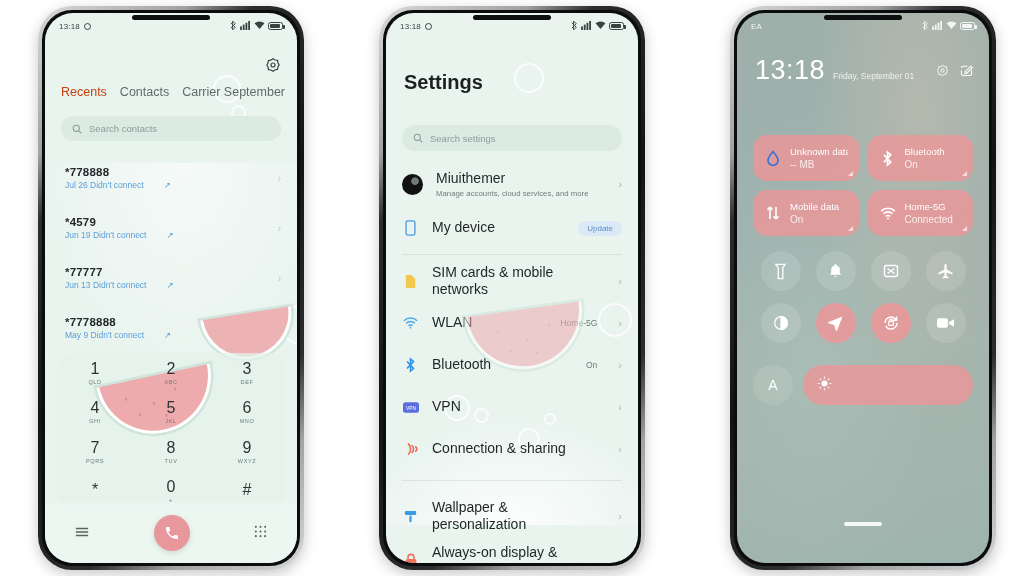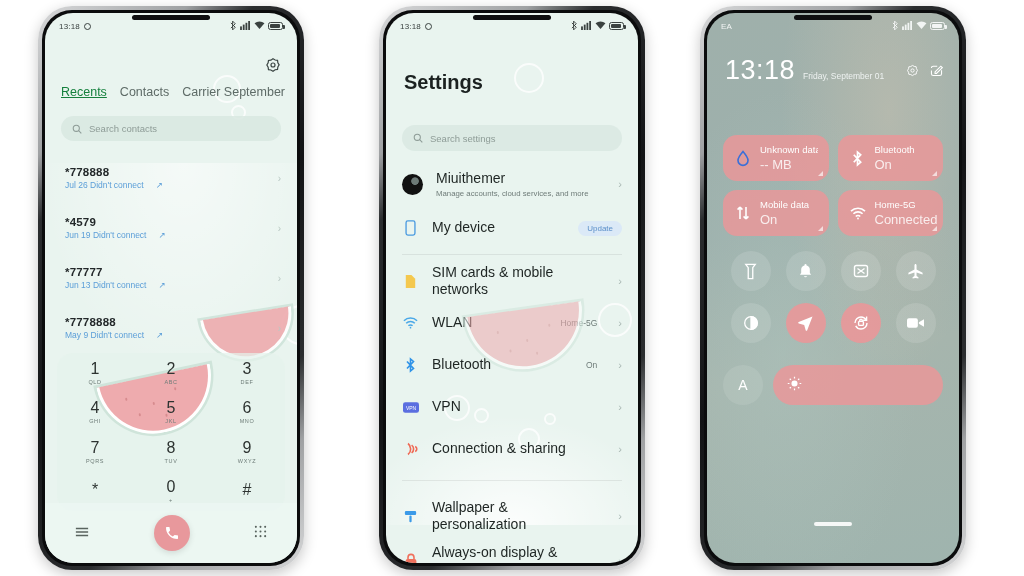--- a/index.html
+++ b/index.html
@@ -33,21 +33,21 @@
   }
   .notch {
     position:absolute; top:2px; left:50%; transform:translateX(-50%);
     width:78px; height:5px; border-radius:3px;
     background:#0e0f10;
     z-index:40;
   }
 
   #phone1 { left:38px;  top:6px;  width:266px; height:564px; }
   #phone2 { left:379px; top:6px;  width:266px; height:564px; }
-  #phone3 { left:700px; top:6px;  width:266px; height:564px; }
+  #phone3 { left:730px; top:6px;  width:266px; height:564px; }
 
   
   .statusbar {
     position:absolute; top:0; left:0; right:0; height:26px;
     display:flex; align-items:center; justify-content:space-between;
     padding:0 14px; z-index:30;
     font-size:8px; letter-spacing:.2px;
   }
   .sb-left { display:flex; align-items:center; gap:4px; }
   .sb-right { display:flex; align-items:center; gap:3px; }
@@ -69,36 +69,36 @@
     position:absolute; left:-10%; top:150px; width:130%; height:240px;
     background:radial-gradient(ellipse at 50% 0%, rgba(255,255,255,.55) 0%, rgba(255,255,255,0) 62%);
   }
 
   .p1-gear{ position:absolute; right:16px; top:44px; z-index:12; }
   .tabs {
     position:absolute; top:72px; left:0; right:0; padding:0 16px;
     display:flex; gap:13px; align-items:baseline; z-index:12;
   }
   .tab { font-size:12.5px; color:#5e6b67; white-space:nowrap; }
-  .tab.active { color:#15803d;text-decoration:underline; }
+  .tab.active { color:#c2410c; }
 
   .search-pill {
     position:absolute; top:103px; left:16px; right:16px; height:25px;
     background:rgba(216,231,225,.85); border-radius:13px;
     display:flex; align-items:center; gap:7px; padding:0 11px; z-index:12;
   }
   .search-pill span.txt { font-size:9.5px; color:#8e9c97; }
 
   .calls { position:absolute; top:144px; left:4px; right:0; z-index:12; }
   .call-row {
     height:42px; padding:0 16px; position:relative;
     display:flex; flex-direction:column; justify-content:center;
   }
   .call-num { font-size:11.5px; font-weight:bold; color:#23282a; letter-spacing:.2px; }
-  .call-sub { font-size:8.5px; color:#5b9ed8; margin-top:2px; display:flex; align-items:center; gap:12px;}
+  .call-sub { font-size:8.5px; color:#5b9ed8; margin-top:2px; display:flex; align-items:center; gap:20px;}
   .call-arrow { position:absolute; right:16px; top:50%; transform:translateY(-50%); color:#b9c8c3; font-size:10px; }
 
   .dialpad {
     position:absolute; left:12px; right:12px; top:340px; height:158px;
     background:rgba(228,242,236,.72); border-radius:16px; z-index:14;
     display:grid; grid-template-columns:repeat(3,1fr); grid-template-rows:repeat(4,1fr);
     overflow:hidden;
   }
   .key { display:flex; flex-direction:column; align-items:center; justify-content:center; position:relative; z-index:3;}
   .key b { font-size:16px; font-weight:400; color:#2d3331; line-height:1; }
@@ -169,21 +169,21 @@
 
   .tiles{ position:absolute; top:122px; left:16px; right:16px; z-index:12;
           display:grid; grid-template-columns:1fr 1fr; gap:9px;}
   .tile{
     height:46px; border-radius:14px; background:rgba(235,150,152,.82);
     display:flex; align-items:center; gap:8px; padding:0 11px; position:relative; overflow:hidden;
   }
   .tile .tico{ width:18px; flex:0 0 18px; display:flex; align-items:center; justify-content:center; }
   .tile .ttxt{ min-width:0; }
   .tile .tname{ font-size:9.5px; color:#fff; white-space:nowrap; overflow:hidden; text-overflow:clip;}
-  .tile .tstate{ font-size:13px; color:rgba(255,255,255,.82); margin-top:2px; white-space:nowrap;}
+  .tile .tstate{ font-size:10px; color:rgba(255,255,255,.82); margin-top:2px; white-space:nowrap;}
   .tile .corner{ position:absolute; right:6px; bottom:5px; width:0;height:0;
     border-left:5px solid transparent; border-bottom:5px solid rgba(255,255,255,.65);}
 
   .qs-grid{ position:absolute; top:238px; left:16px; right:16px; z-index:12;
             display:grid; grid-template-columns:repeat(4,1fr); row-gap:12px; justify-items:center;}
   .qs{ width:40px;height:40px;border-radius:50%; background:rgba(255,255,255,.13);
        display:flex;align-items:center;justify-content:center; }
   .qs.on{ background:rgba(235,150,152,.88); }
 
   .bright-row{ position:absolute; top:352px; left:16px; right:16px; z-index:12;

